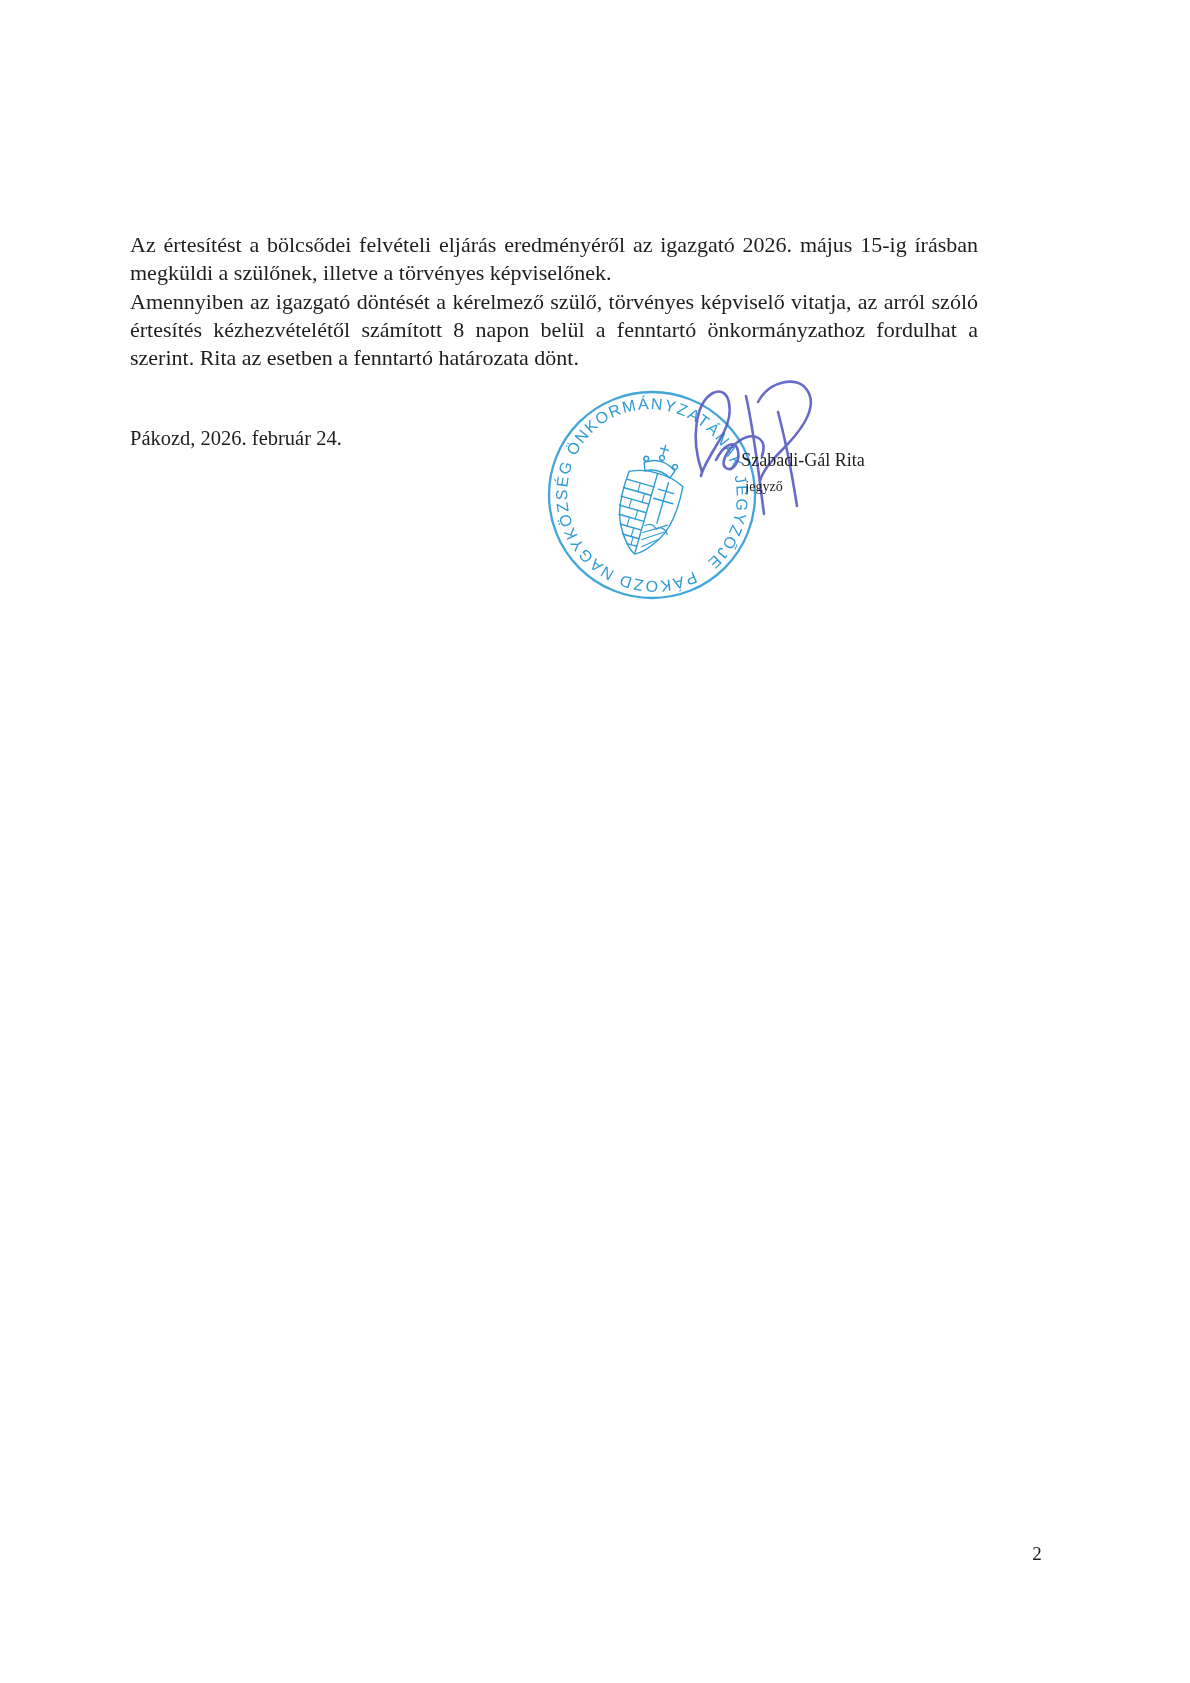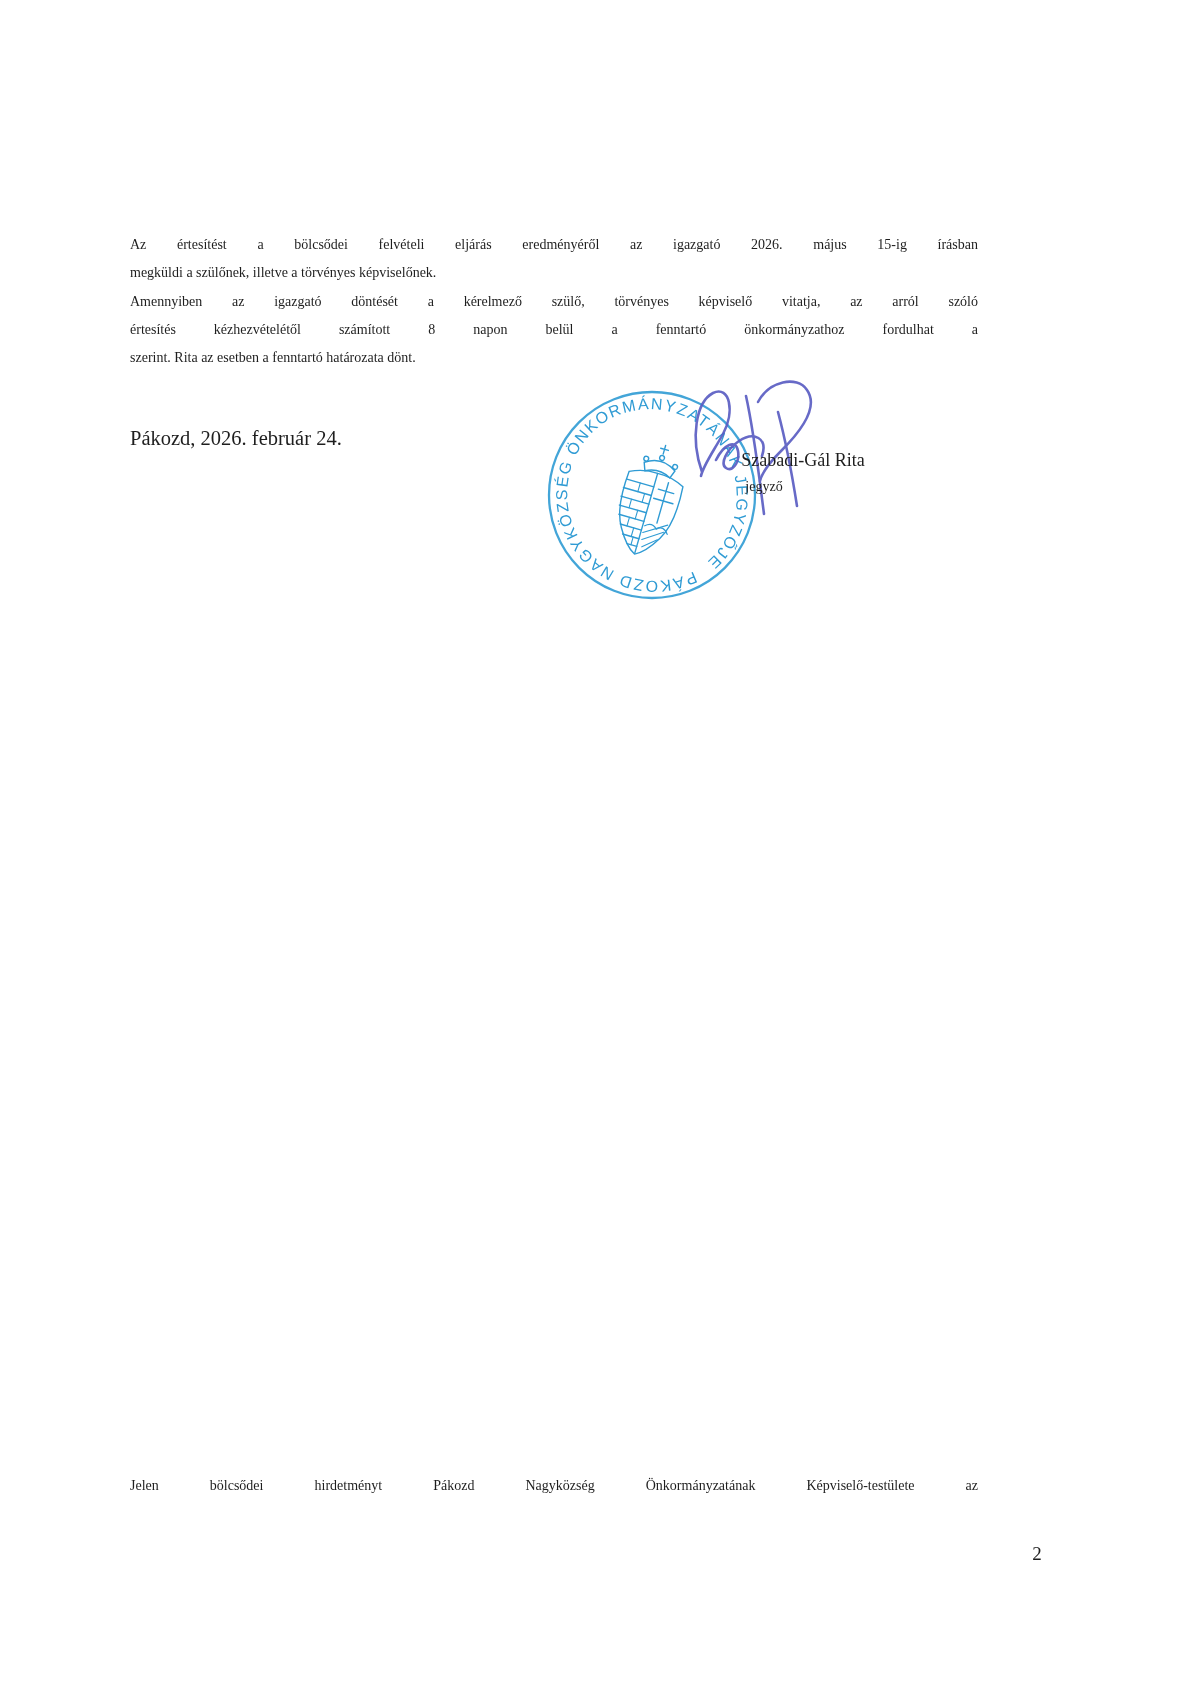--- a/index.html
+++ b/index.html
@@ -6,21 +6,21 @@
   .page{
     position:relative;
     width:1190px;height:1683px;
     background:#ffffff;
     font-family:"Liberation Serif", serif;
     color:#1e1e1e;
     overflow:hidden;
   }
   .textblock{position:absolute;left:130px;width:848px;}
   .line{
-    font-size:14px;
+    font-size:22px;
     line-height:28.3px;
     text-align:justify;
     text-align-last:justify;
   }
   .line.last{
     text-align:center;
     text-align-last:left;
   }
   .dateline{
     position:absolute;left:130px;top:424px;
@@ -97,18 +97,17 @@
       <path d="M 108,34 C 119,13 147,7 157,22 C 169,39 150,64 132,82 C 120,94 112,104 110,113"></path>
       <path d="M 96,28 C 104,64 108,100 114,146"></path>
       <path d="M 128,44 C 136,74 142,106 147,138"></path>
     </g>
   </svg>
 
   <div class="signer-name">Szabadi-Gál Rita</div>
   <div class="signer-title">jegyző</div>
 
   <div class="footer-block">
-    <div class="line">Jelen bölcsődei hirdetményt Pákozd Nagyközség Önkormányzatának Képviselő-testülete az</div>
   </div>
 
   <div class="pagenum">2</div>
 
 </div>
 
 </body></html>

